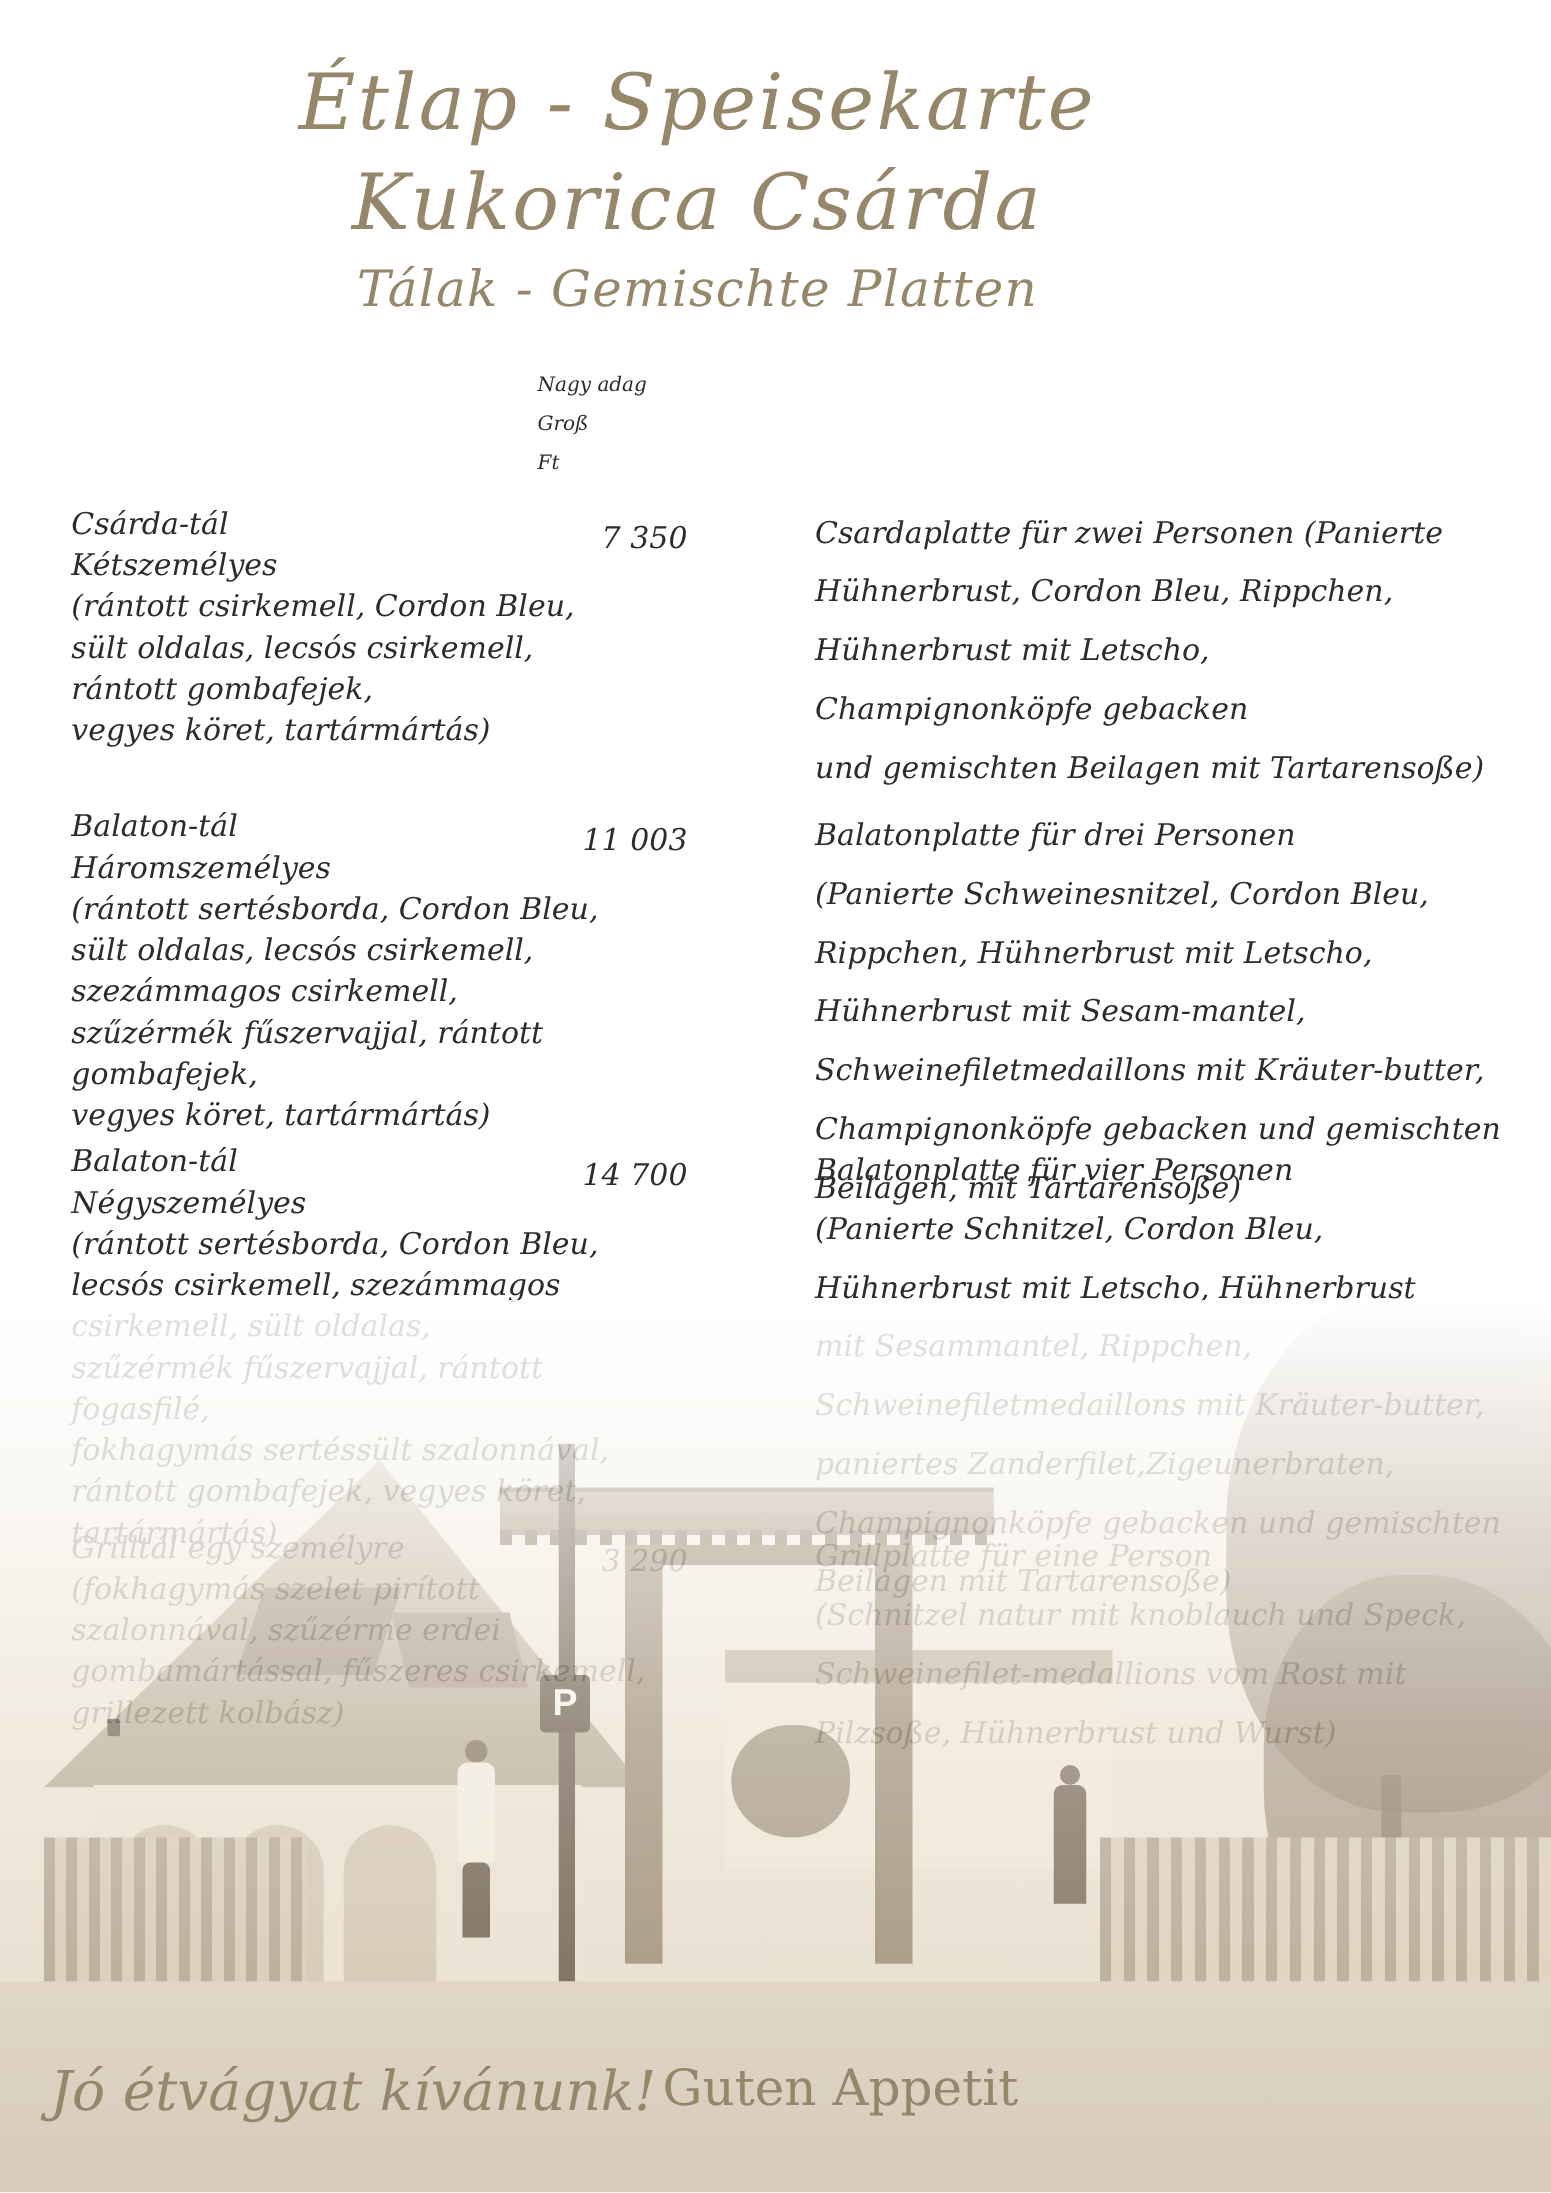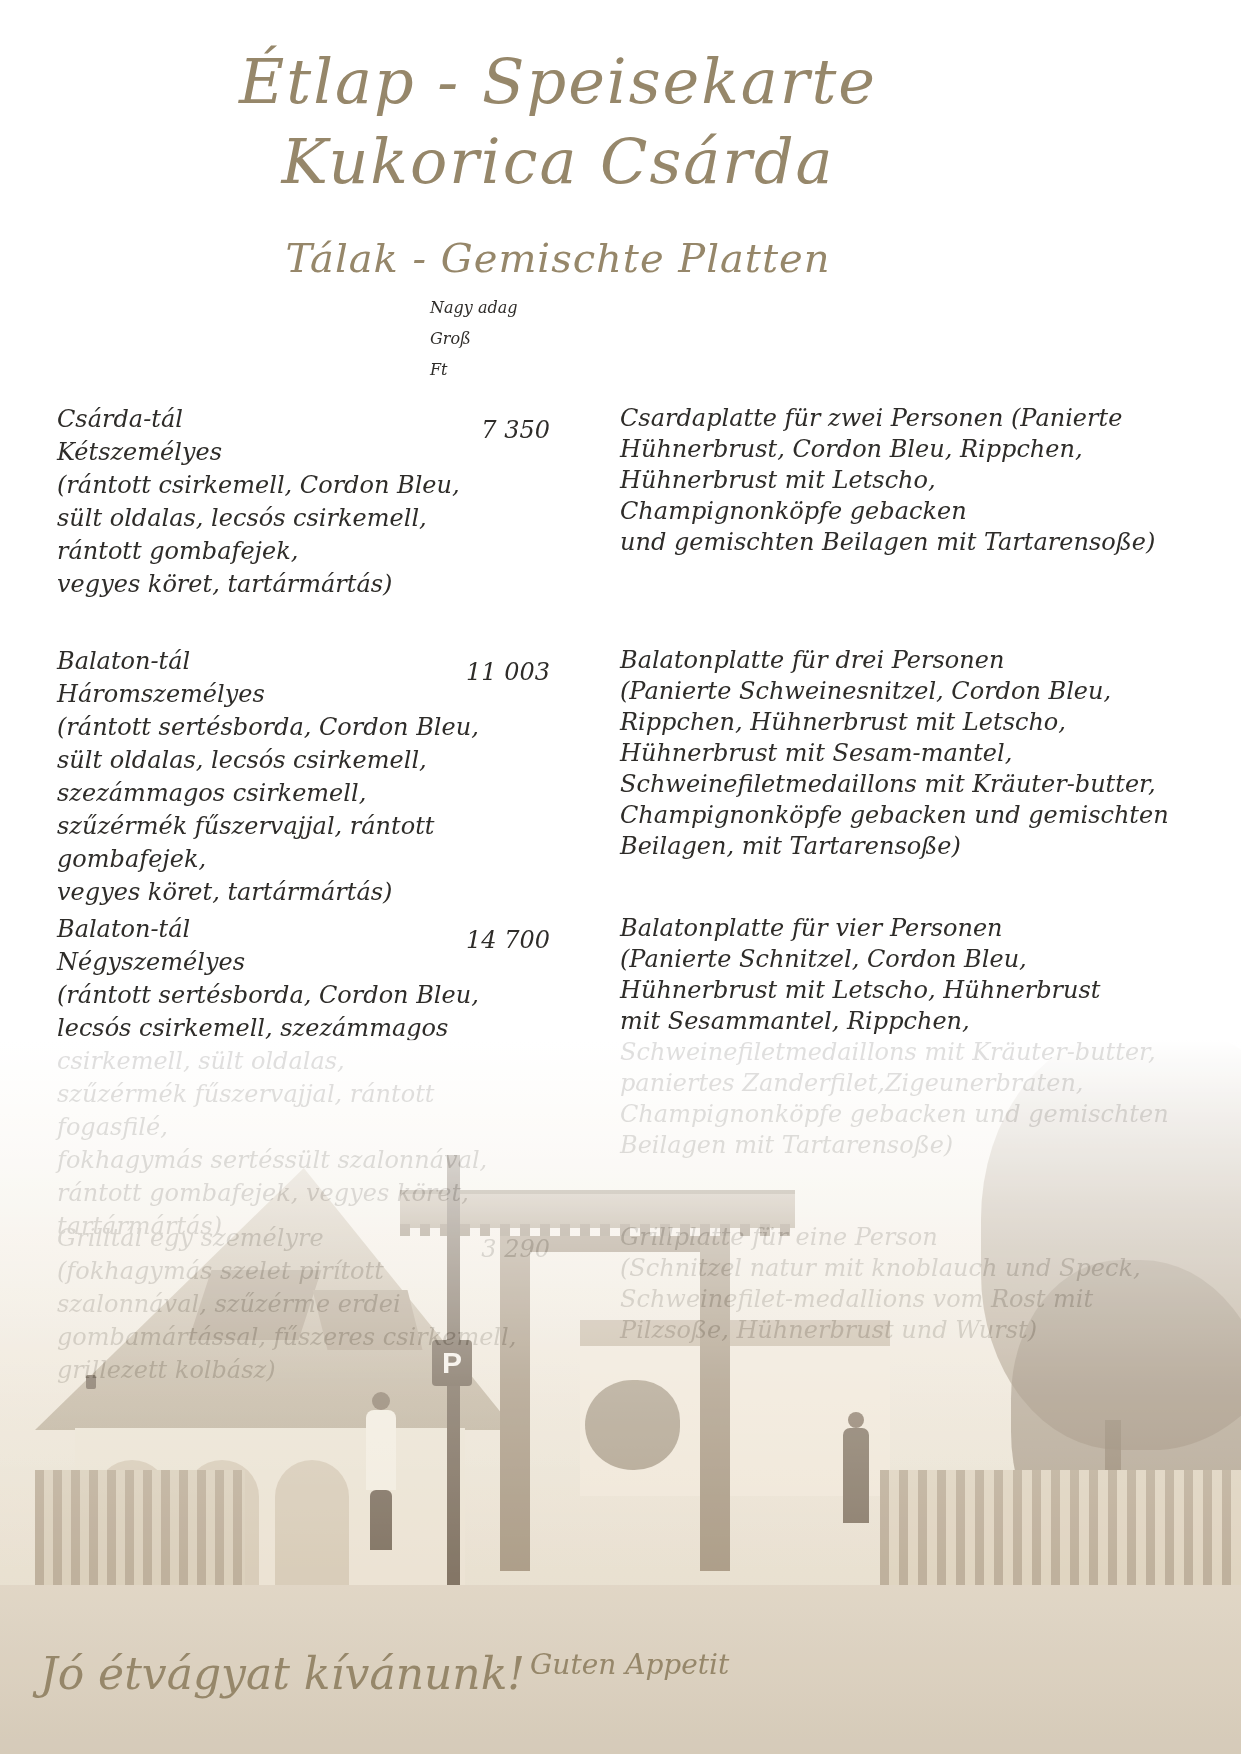--- a/index.html
+++ b/index.html
@@ -8,48 +8,48 @@
     background:#ffffff;
     font-family:"DejaVu Serif","Liberation Serif",serif;
     position:relative;
     overflow:hidden;
   }
   .page{position:absolute;inset:0;}
 
   
   .header{position:absolute;left:0;top:42px;width:1116px;text-align:center;color:#96876a;}
   .title-line{font-style:italic;font-size:62px;line-height:80px;letter-spacing:2px;}
-  .subtitle{font-style:italic;font-size:40px;line-height:52px;margin-top:30px;letter-spacing:1px;}
+  .subtitle{font-style:italic;font-size:40px;line-height:52px;margin-top:4px;letter-spacing:1px;}
 
   
   .price-header{
     position:absolute;left:430px;top:292px;width:200px;
     font-style:italic;font-size:16px;line-height:31px;color:#2e2c29;
   }
 
   
   .row{position:absolute;left:0;width:1241px;color:#2e2c29;}
   .row .hu{
     position:absolute;left:57px;top:0;width:460px;
     font-style:italic;font-size:24px;line-height:33px;white-space:pre-line;
   }
   .row .price{
     position:absolute;left:440px;top:11px;width:110px;
     text-align:right;font-style:italic;font-size:24px;line-height:33px;
   }
   .row .de{
-    position:absolute;left:620px;top:0;width:575px;
-    font-style:italic;font-size:24px;line-height:31px;white-space:pre-line;
+    position:absolute;left:652px;top:0;width:575px;
+    font-style:italic;font-size:24px;line-height:47px;white-space:pre-line;
   }
   .row1{top:403px;} .row2{top:645px;} .row3{top:913px;} .row4{top:1222px;}
 
   
   .footer{position:absolute;top:1648px;left:0;width:1241px;color:#96876a;z-index:6;}
   .footer .f-hu{position:absolute;left:40px;top:0;font-style:italic;font-size:44px;}
-  .footer .f-de{position:absolute;left:530px;top:0;font-style:italic;font-size:28px;}
+  .footer .f-de{position:absolute;left:530px;top:0;font-size:40px;}
 
   
   .photo{position:absolute;left:0;top:1040px;width:1241px;height:714px;overflow:hidden;opacity:.85;z-index:1;}
   .photo *{position:absolute;}
   .p-sky{inset:0;background:linear-gradient(180deg,#f8f4ec 0%,#ece3d3 45%,#e1d6c2 100%);}
   
   .p-tree1{right:-70px;top:-10px;width:330px;height:420px;background:#a3917a;border-radius:45% 40% 48% 42%;opacity:.75;}
   .p-tree2{right:-30px;top:220px;width:260px;height:330px;background:#93826b;border-radius:42% 50% 45% 48%;opacity:.7;}
   .p-trunk{right:120px;top:380px;width:16px;height:240px;background:#8a7862;opacity:.8;}
   

